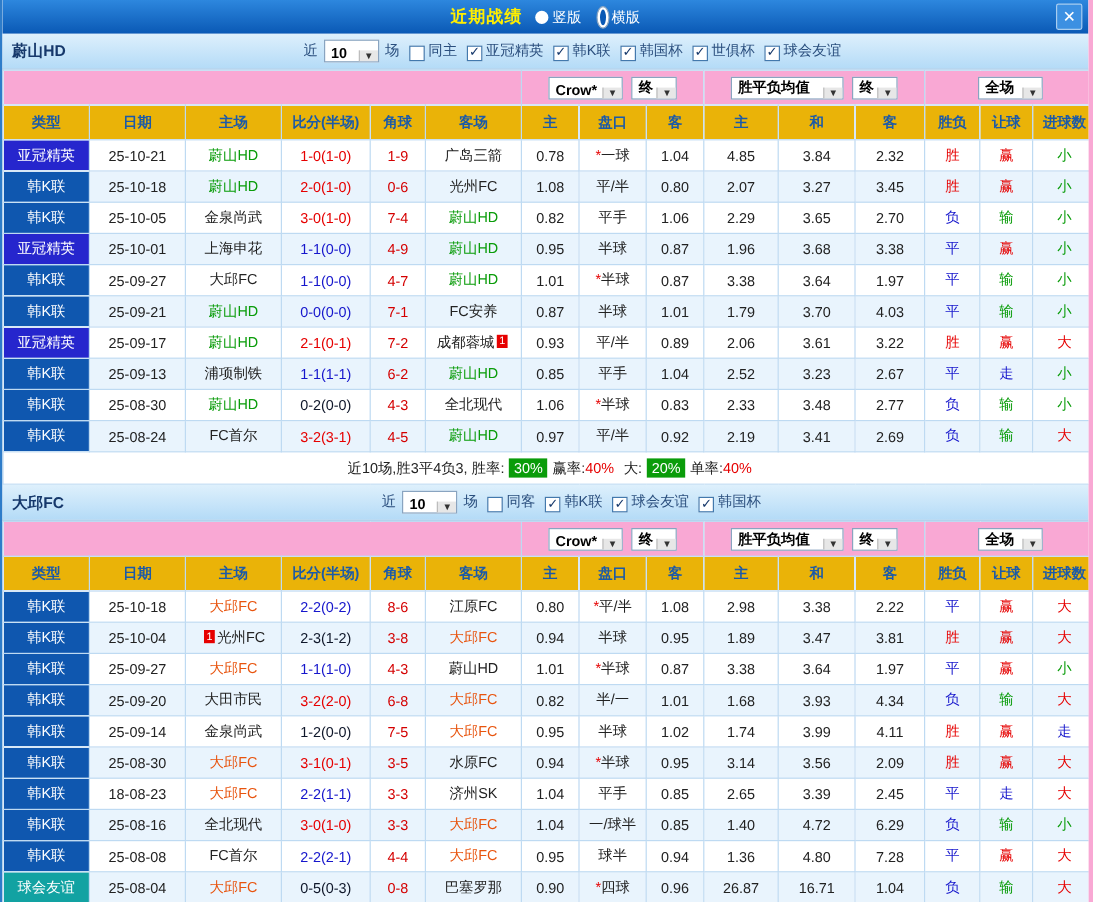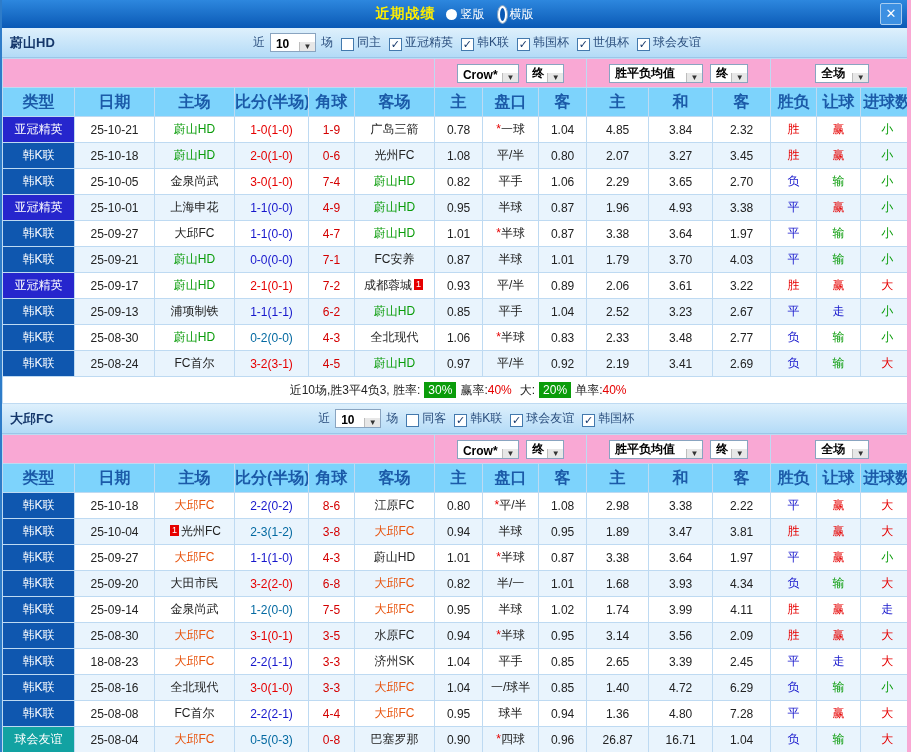--- a/index.html
+++ b/index.html
@@ -30,33 +30,33 @@
                display:flex; align-items:center; justify-content:center; }
   .w-count .sel-text { min-width:28px; }
   .w-bk   .sel-text { min-width:44px; }
   .w-avg  .sel-text { min-width:76px; }
   .w-fin  .sel-text { min-width:20px; }
   .w-scope .sel-text { min-width:36px; }
 
   table.grid { width:100%; border-collapse:collapse; table-layout:fixed; }
   .grid th, .grid td { border:1px solid #bedaf2; text-align:center; white-space:nowrap; overflow:hidden; padding:0; }
   .dd-row td { height:29px; background:#f9a8d4; }
-  .hdr-row th { height:29px; background:#7dd3fc; color:#1b5aa8; font-weight:bold; font-size:16px; }
+  .hdr-row th { height:29px; background:#eab308; color:#1b5aa8; font-weight:bold; font-size:12px; }
   tbody td { height:26px; }
   tbody tr:nth-child(even) td { background:#e9f4fd; }
   tbody tr:nth-child(odd) td { background:#fff; }
   td.lg { color:#fff; }
   td.lg-acl { background:#2626cd !important; }
   td.lg-kl  { background:#0f57af !important; }
   td.lg-fr  { background:#12a2a2 !important; }
   .tm-green { color:#0a9c0a; }
   .tm-orange { color:#e8540e; }
   .s-red { color:#e60000; }
   .s-blue { color:#1616cc; }
-  .s-green { color:#0369a1;margin-left:32px; }
+  .s-green { color:#0f172a;margin-left:32px; }
   td.corner { color:#d40000;margin-top:19px; }
   .res-r { color:#e60000; }
   .res-b { color:#1616cc; }
   .res-g { color:#0a9c0a; }
   .star { color:#e60000; }
   .rbadge { display:inline-block; background:#e60000; color:#fff; font-size:9px; line-height:11px; min-width:9px;
             padding:0 1px; margin:0 2px; vertical-align:2px; }
   .sum-row td { height:27px; background:#fff; color:#222; }
   .pct-badge { background:#0a9c0a; color:#fff; padding:1px 4px; margin:0 4px; }
   .pct-red { color:#e60000; }
@@ -240,21 +240,21 @@
             <td class="lg lg-acl">亚冠精英</td>
             <td>25-10-01</td>
             <td><span>上海申花</span></td>
             <td class="s-blue">1-1(0-0)</td>
             <td class="corner">4-9</td>
             <td><span class="tm-green">蔚山HD</span></td>
             <td>0.95</td>
             <td>半球</td>
             <td>0.87</td>
             <td>1.96</td>
-            <td>4.93</td>
+            <td>3.68</td>
             <td>3.38</td>
             <td class="res-b">平</td>
             <td class="res-r">赢</td>
             <td class="res-g">小</td>
           </tr>
           <tr>
             <td class="lg lg-kl">韩K联</td>
             <td>25-09-27</td>
             <td><span>大邱FC</span></td>
             <td class="s-blue">1-1(0-0)</td>

